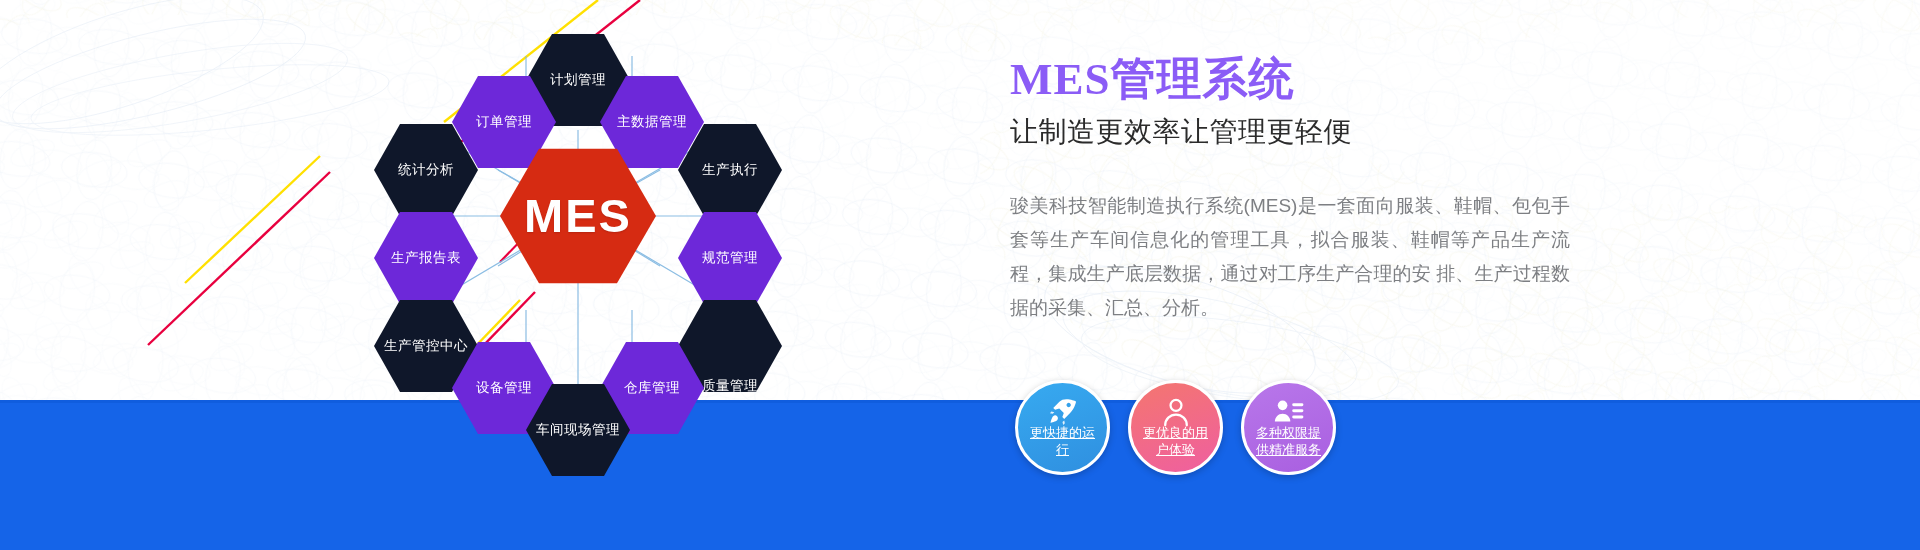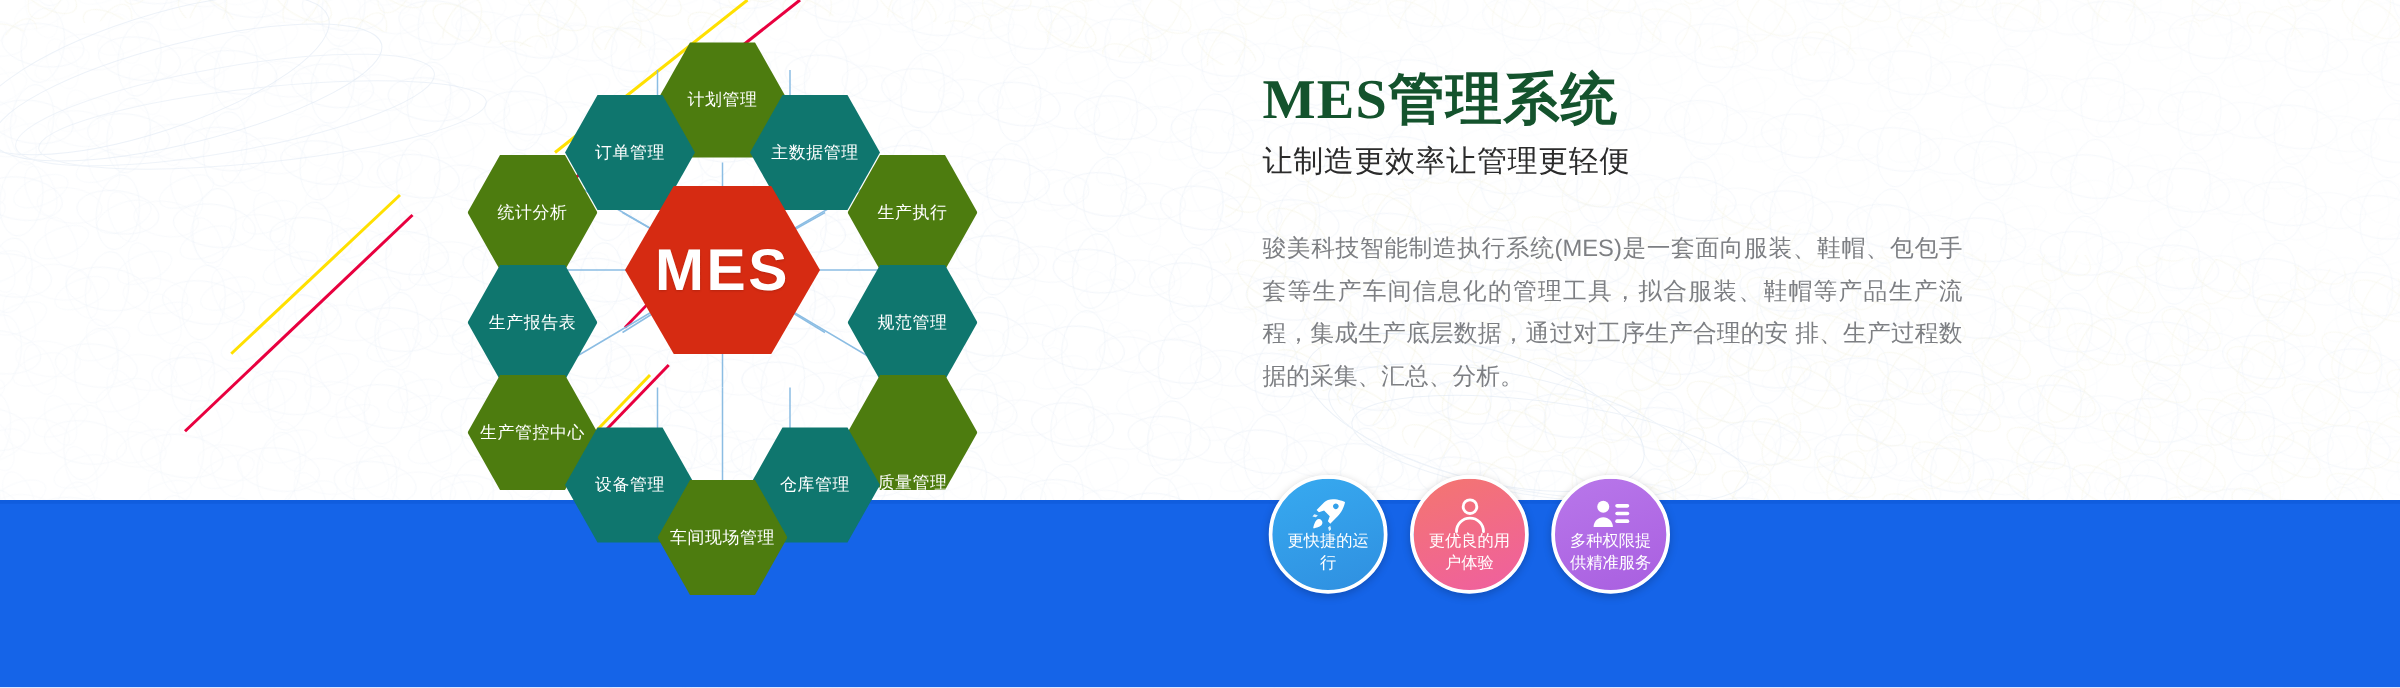--- a/index.html
+++ b/index.html
@@ -59,22 +59,22 @@
     -webkit-clip-path:polygon(25% 2%,75% 2%,100% 50%,75% 98%,25% 98%,0% 50%);
     clip-path:polygon(25% 2%,75% 2%,100% 50%,75% 98%,25% 98%,0% 50%);
     line-height:1.18;
     letter-spacing:.5px;
     user-select:none;
   }
   .hex.small {
     width:104px; height:96px;
     font-size:13.5px;
   }
-  .hex.blue  { background:#0f766e; }
-  .hex.green { background:#4d7c0f; }
+  .hex.blue  { background:#6d28d9; }
+  .hex.green { background:#0f172a; }
   .hex.core {
     width:156px; height:140px;
     background:#d62b12;
     font-size:47px;
     font-weight:bold;
     letter-spacing:2px;
     font-family:"Liberation Sans","DejaVu Sans",sans-serif;
     text-shadow:0 1px 2px rgba(0,0,0,.15);
   }
   .hex span { display:block; padding:0 4px; }
@@ -82,28 +82,28 @@
   
   .content {
     position:absolute;
     left:1010px; top:55px;
     width:600px;
   }
   .headline {
     font-family:"Liberation Serif","DejaVu Serif",serif;
     font-weight:bold;
     font-size:45px;
-    color:#14532d;
+    color:#8b5cf6;
     letter-spacing:1px;
     line-height:1.1;
     white-space:nowrap;
   }
   .subhead {
     margin-top:8px;
-    font-size:24px;
+    font-size:28px;
     color:#2b2b2b;
     letter-spacing:.5px;
     font-weight:400;
     white-space:nowrap;
   }
   .desc {
     margin-top:38px;
     font-size:19px;
     line-height:34px;
     color:#7d7f83;
@@ -124,20 +124,21 @@
     border-radius:50%;
     display:flex; flex-direction:column;
     align-items:flex-start; justify-content:flex-end;
     padding-bottom:14px;
     color:#ffffff;
     font-size:13px;
     line-height:17px;
     text-align:center;
     border:3px solid #ffffff;
     box-shadow:0 2px 7px rgba(0,0,0,.22);
+    text-decoration:underline;
   }
   .badge .badge-icon {
     position:absolute;
     top:12px; left:50%;
     transform:translateX(-50%);
     width:34px; height:34px;
     display:flex; align-items:center; justify-content:center;
   }
   .badge .badge-icon svg { width:32px; height:32px; fill:#fff; }
   .badge .badge-label { position:relative; z-index:2; padding:0 6px; }

